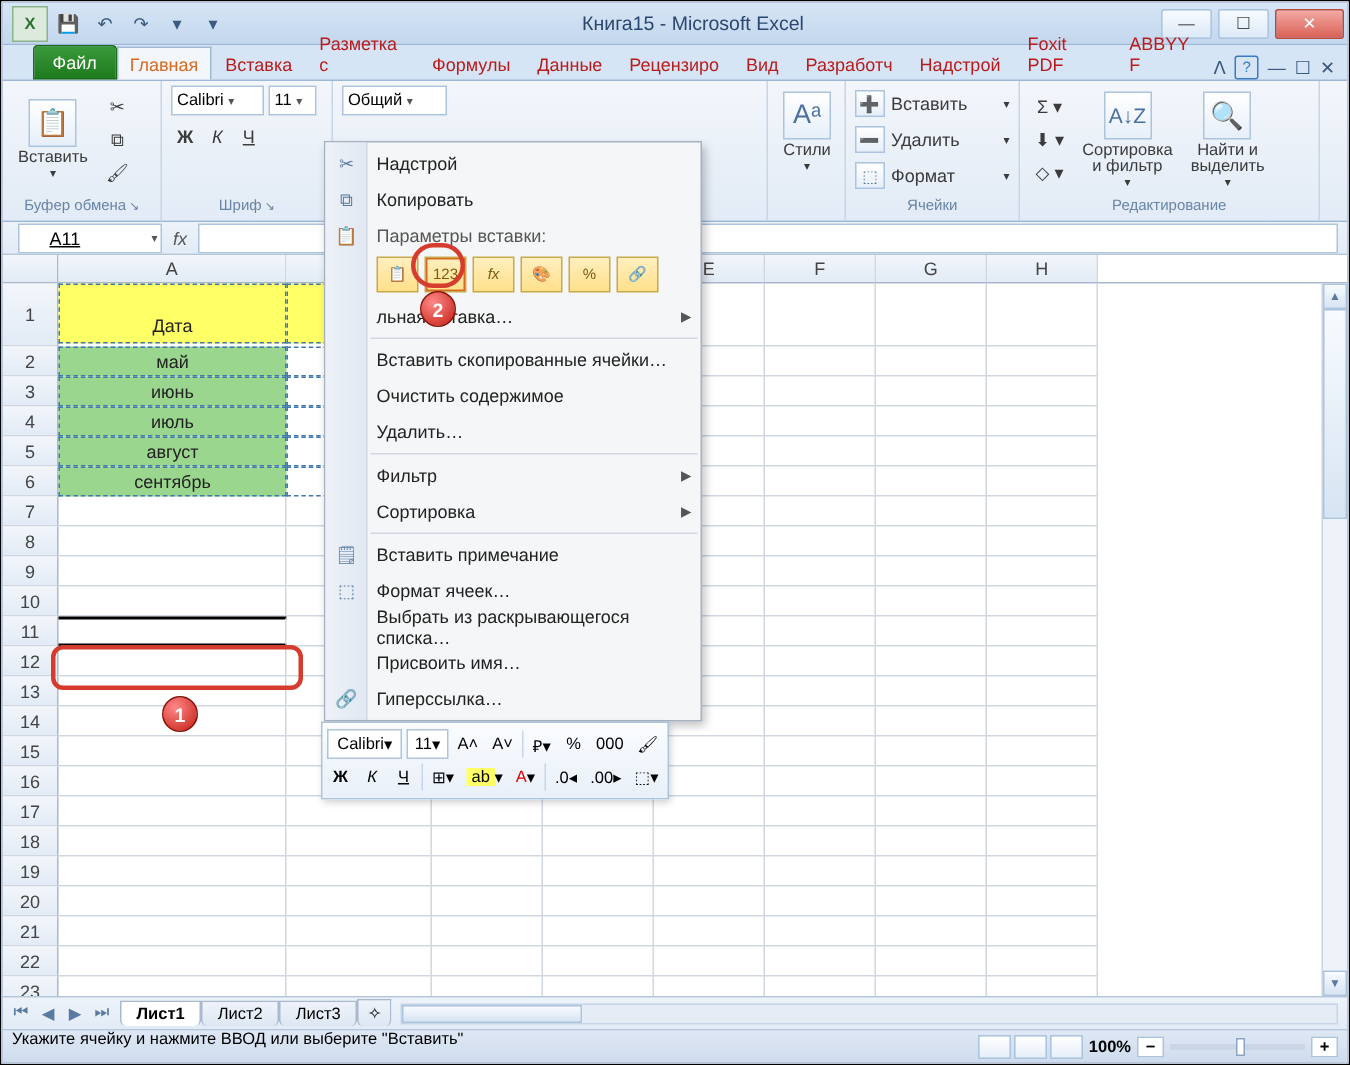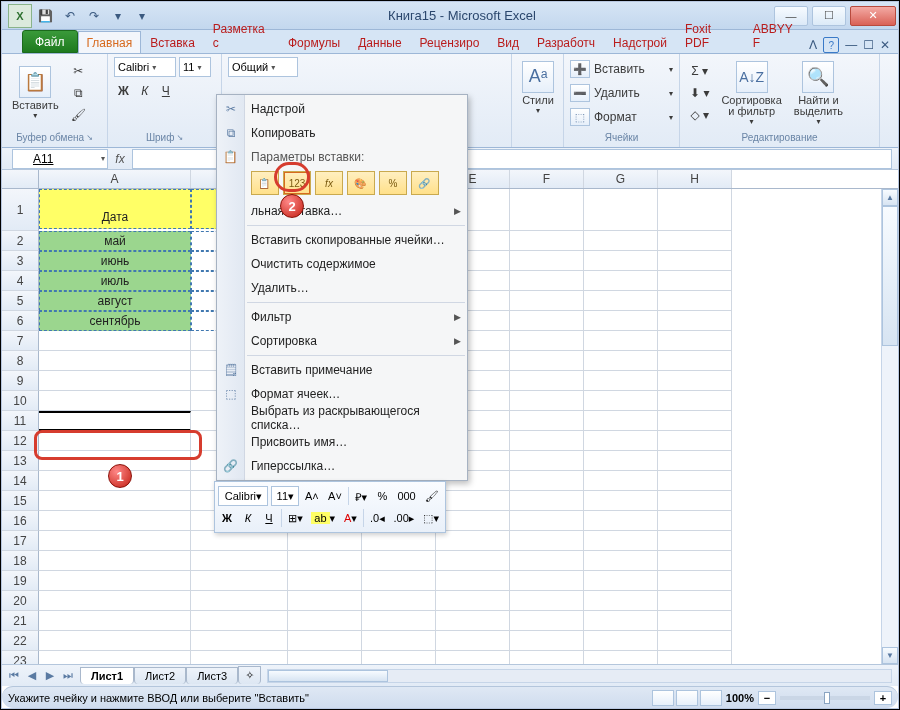--- a/index.html
+++ b/index.html
@@ -95,21 +95,21 @@
   
   .sheettabs { height:22px; background:linear-gradient(#eef3fa,#e2ebf6); border-top:1px solid #b4c6dc; display:flex; align-items:center; font-size:11px;}
   .stnav { display:flex; gap:2px; padding:0 4px;}
   .stnav span{ width:16px; text-align:center; color:#5a7aa2;}
   .stab { padding:2px 10px; border:1px solid #a9b8cc; border-bottom:none; background:linear-gradient(#eef3fa,#dde7f3); border-radius:0 0 4px 4px; margin-top:-1px;}
   .stab.active{ background:#fff; font-weight:bold;}
   .hscroll { flex:1; margin:0 6px; height:14px; background:#e6ecf5; border:1px solid #c6d5e8; position:relative;}
   .hscroll .thumb{ position:absolute; left:0; top:0; height:12px; width:120px; background:linear-gradient(#f7fbff,#d7e4f2); border:1px solid #adc4de;}
 
   
-  .status { height:22px; background:linear-gradient(#dfe8f4,#cfdcee); border-top:1px solid #b4c6dc; display:flex; align-items:center; font-size:11px; padding:0 6px; gap:8px;border-radius:11px;}
+  .status { height:22px; background:linear-gradient(#dfe8f4,#cfdcee); border-top:1px solid #b4c6dc; display:flex; font-size:11px; padding:0 6px; gap:8px;}
   .status .zoom{ margin-left:auto; display:flex; align-items:center; gap:4px;font-weight:bold;}
   .zbtn{ width:18px; height:14px; border:1px solid #adc4de; background:#fff; display:flex; align-items:center; justify-content:center;}
   .slider{ width:90px; height:4px; background:#cad6e6; position:relative;}
   .slider .th{ position:absolute; left:44px; top:-4px; width:6px; height:12px; background:#fff; border:1px solid #8aa4c2;}
   .vbtns{ display:flex; gap:2px;}
   .vb{ width:22px; height:16px; border:1px solid #adc4de; background:linear-gradient(#fff,#e6effa);}
 
   
   .vscroll{ position:absolute; right:0; top:19px; bottom:0; width:17px; background:#eef3fa; border-left:1px solid #c6d5e8;}
   .vscroll .arr{ height:17px; background:linear-gradient(#f7fbff,#d7e4f2); border:1px solid #adc4de; display:flex; align-items:center; justify-content:center; font-size:8px; color:#5a7aa2;}

